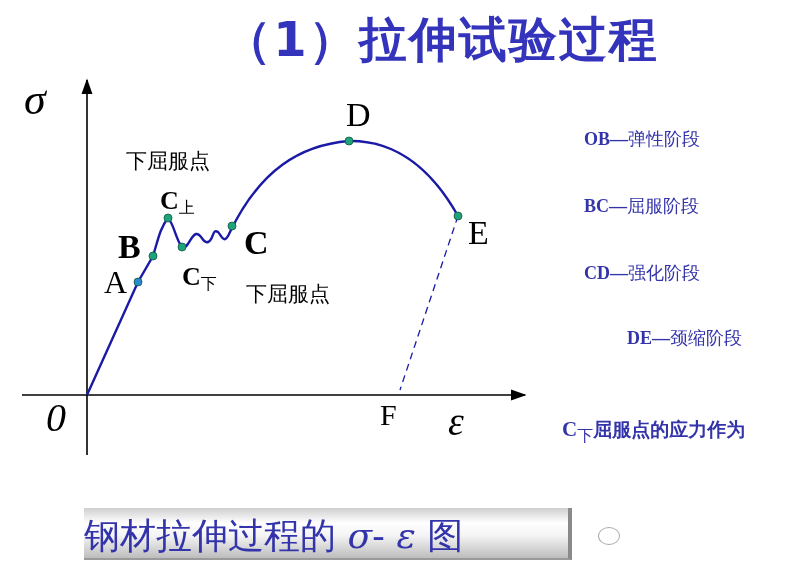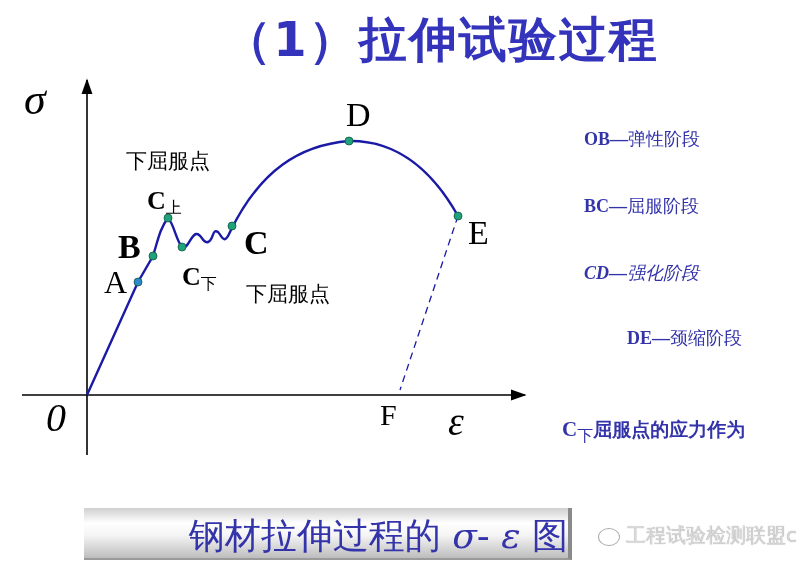--- a/index.html
+++ b/index.html
@@ -18,21 +18,21 @@
   .legend { position:absolute; left:584px; color:#3333aa; font-weight:bold;
             font-size:18px; font-family:"Liberation Serif","DejaVu Serif", serif; }
   .legend .cn { font-weight:normal; font-family:"DejaVu Serif", serif; }
   .note { position:absolute; left:562px; top:416px; width:235px; color:#3333aa;
           font-size:19px; line-height:26px; font-weight:bold; font-family:"DejaVu Sans","Liberation Sans", sans-serif; }
   .note .c { font-family:"Liberation Serif", serif; font-size:21px; }
   .note sub { font-size:16px; vertical-align:-5px; font-weight:normal;}
   .caption-box { position:absolute; left:84px; top:508px; width:488px; height:52px;
                  background:linear-gradient(to bottom,#cfcfcf 0%,#ffffff 30%,#f4f4f4 55%,#bdbdbd 100%);
                  border-right:4px solid #8a8a8a; border-bottom:2px solid #9a9a9a; box-sizing:border-box; }
-  .caption { position:absolute; left:0; top:4px; width:100%; text-align:right;
+  .caption { position:absolute; left:0; top:4px; width:100%; text-align:left;
              font-size:36px; color:#3333aa; font-family:"DejaVu Sans","Liberation Sans", sans-serif; }
   .caption .greek { font-style:italic; font-family:"DejaVu Serif", serif; }
   .watermark { position:absolute; left:598px; top:522px; font-size:20px; color:#d8d8d8;
                font-family:"DejaVu Sans","Liberation Sans", sans-serif;
                text-shadow:0 0 1px #888; }
   .wm-icon { display:inline-block; width:20px; height:16px; border:1.5px solid #aaa; border-radius:50%;
              vertical-align:middle; margin-right:6px; }
 </style>
 </head>
 <body>
@@ -75,36 +75,36 @@
 <div class="lbl sym" style="left:448px;top:398px;font-size:40px;">ε</div>
 <div class="lbl sym" style="left:46px;top:394px;font-size:40px;">0</div>
 
 <div class="lbl lbl-big" style="left:104px;top:264px;font-size:32px;">A</div>
 <div class="lbl lbl-big" style="left:118px;top:228px;font-weight:bold;">B</div>
 <div class="lbl lbl-big" style="left:244px;top:224px;font-weight:bold;">C</div>
 <div class="lbl lbl-big" style="left:346px;top:96px;">D</div>
 <div class="lbl lbl-big" style="left:468px;top:214px;">E</div>
 <div class="lbl" style="left:380px;top:398px;font-size:30px;">F</div>
 
-<div class="lbl lbl-c" style="left:147px;top:186px;"><span>C</span><sub>上</sub></div>
+<div class="lbl lbl-c" style="left:160px;top:186px;"><span>C</span><sub>上</sub></div>
 <div class="lbl lbl-c" style="left:182px;top:262px;"><span>C</span><sub>下</sub></div>
 
 <div class="lbl lbl-cn" style="left:126px;top:147px;">下屈服点</div>
 <div class="lbl lbl-cn" style="left:246px;top:280px;">下屈服点</div>
 
 <div class="legend" style="top:127px;"><span>OB—</span><span class="cn">弹性阶段</span></div>
 <div class="legend" style="top:194px;"><span>BC—</span><span class="cn">屈服阶段</span></div>
-<div class="legend" style="top:261px;font-style:italic;"><span>CD—</span><span class="cn">强化阶段</span></div>
+<div class="legend" style="top:261px;"><span>CD—</span><span class="cn">强化阶段</span></div>
 <div class="legend" style="top:326px;margin-left:43px;"><span>DE—</span><span class="cn">颈缩阶段</span></div>
 
 <div class="note">
   <span class="c">C</span><sub>下</sub><span>屈服点的应力作为</span><br>
 </div>
 
 <div class="caption-box">
   <div class="caption">
     <span>钢材拉伸过程的 </span><span class="greek">σ</span><span>- </span><span class="greek">ε</span><span> 图</span>
   </div>
 </div>
 
 <div class="watermark">
-  <span class="wm-icon"></span><span>工程试验检测联盟c</span>
+  <span class="wm-icon"></span>
 </div>
 
 </body></html>

